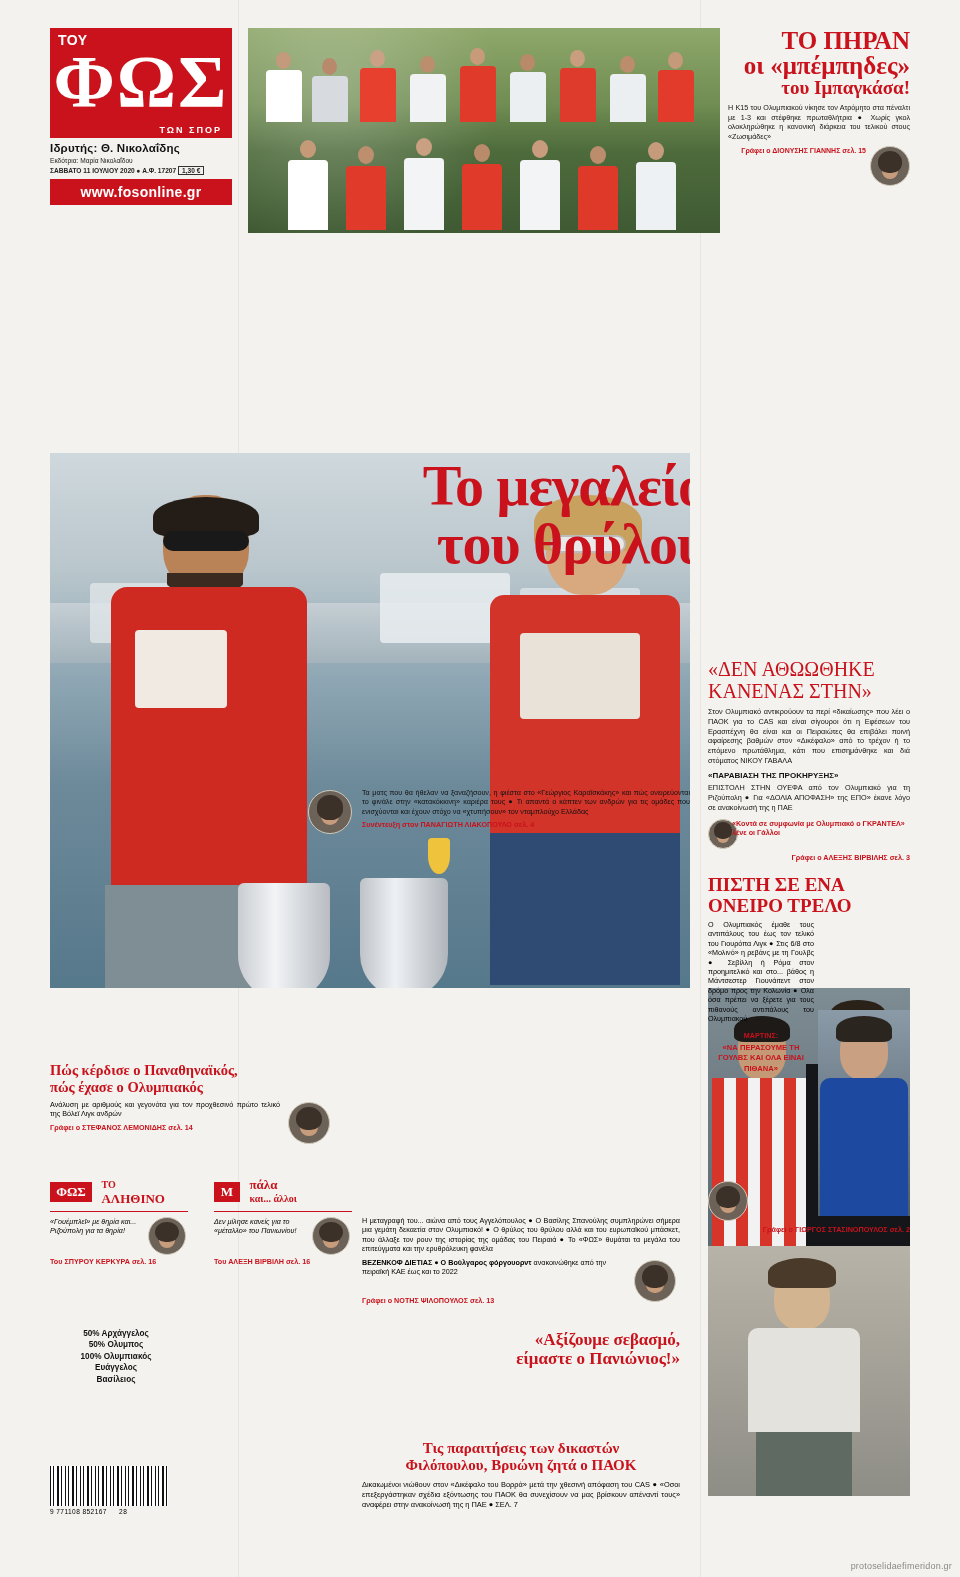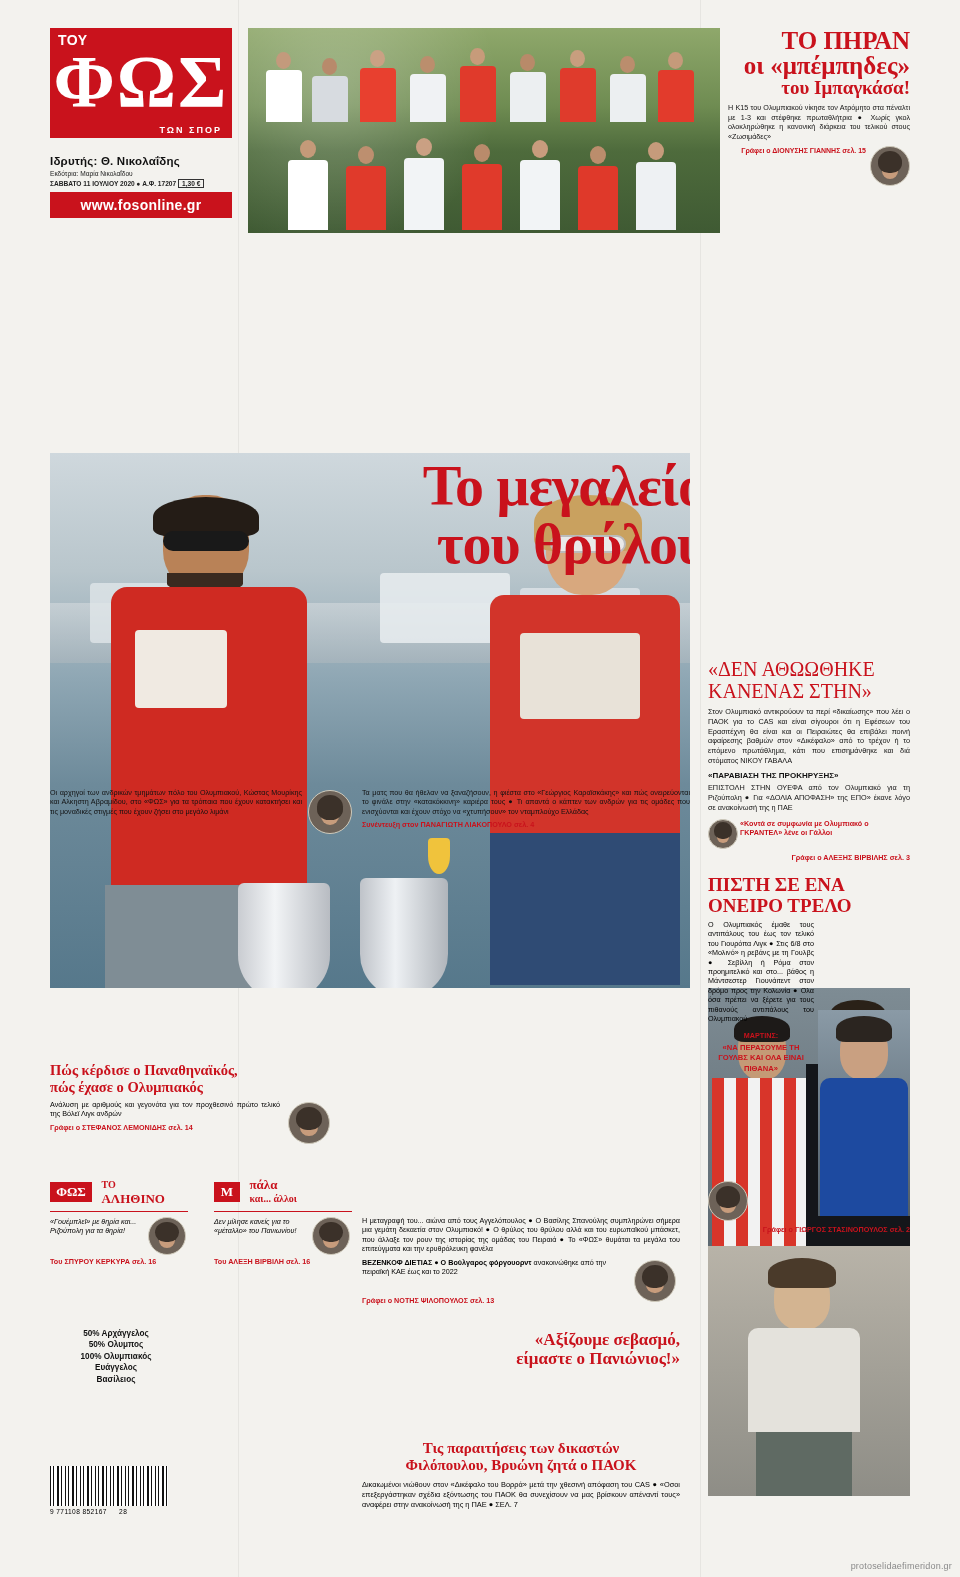--- a/index.html
+++ b/index.html
@@ -38,21 +38,21 @@
   .logo-main {
     position:absolute; left:0; top:12px; width:182px; text-align:center;
     font-size:74px; font-weight:bold; font-family:"Liberation Serif", serif;
     letter-spacing:2px; line-height:84px;
   }
   .logo-sub {
     position:absolute; right:10px; bottom:3px; font-size:9px; font-weight:bold;
     letter-spacing:2px;
   }
   .founder {
-    margin-top:17px; font-size:11.5px; font-weight:bold; color:#111;
+    margin-top:4px; font-size:11.5px; font-weight:bold; color:#111;
     letter-spacing:.2px;
   }
   .pubinfo { font-size:6.6px; color:#222; line-height:9px; margin-top:2px; }
   .pricebox {
     display:inline-block; border:1px solid #333; padding:0 3px; font-size:6.6px;
   }
   .dateline { font-size:6.6px; color:#222; margin-top:1px; font-weight:bold;}
   .siteurl {
     margin-top:4px; width:182px; height:26px; background:#c9121c; color:#fff;
     font-size:14px; font-weight:bold; text-align:center; line-height:26px;
@@ -312,31 +312,28 @@
   </div>
 
   <div class="abs" id="rtheadline">
     <div class="rt-h">«ΔΕΝ ΑΘΩΩΘΗΚΕ</div>
     <div class="rt-h">ΚΑΝΕΝΑΣ ΣΤΗΝ»</div>
     <div class="rt-body">Στον Ολυμπιακό αντικρούουν τα περί «δικαίωσης» που λέει ο ΠΑΟΚ για το CAS και είναι σίγουροι ότι η Εφέσεων του Ερασιτέχνη θα είναι και οι Πειραιώτες θα επιβάλει ποινή αφαίρεσης βαθμών στον «Δικέφαλο» από το τρέχον ή το επόμενο πρωτάθλημα, κάτι που επισημάνθηκε και διά στόματος ΝΙΚΟΥ ΓΑΒΑΛΑ</div>
     <div class="small bold" style="color:#111;margin-top:5px;">«ΠΑΡΑΒΙΑΣΗ ΤΗΣ ΠΡΟΚΗΡΥΞΗΣ»</div>
     <div class="rt-body" style="margin-top:2px;">ΕΠΙΣΤΟΛΗ ΣΤΗΝ ΟΥΕΦΑ από τον Ολυμπιακό για τη Ριζούπολη ● Για «ΔΟΛΙΑ ΑΠΟΦΑΣΗ» της ΕΠΟ» έκανε λόγο σε ανακοίνωσή της η ΠΑΕ</div>
     <div class="chip-row" style="height:34px;margin-top:6px;">
       <div class="avatar" style="left:0;top:0;width:30px;height:30px;"></div>
-      <div class="abs" style="left:32px;top:0;right:0;">
+      <div class="abs" style="left:24px;top:0;right:0;">
         <div class="tiny bold red">«Κοντά σε συμφωνία με Ολυμπιακό ο ΓΚΡΑΝΤΕΛ» λένε οι Γάλλοι</div>
       </div>
     </div>
     <div class="tiny bold red" style="text-align:right;">Γράφει ο ΑΛΕΞΗΣ ΒΙΡΒΙΛΗΣ    σελ. 3</div>
   </div>
 
   <div class="abs" id="capstrip">
-    <div class="abs" style="left:0;top:0;width:252px;">
-      <div class="cap">Οι αρχηγοί των ανδρικών τμημάτων πόλο του Ολυμπιακού, Κώστας Μουρίκης και Αλκηστη Αβραμίδου, στο «ΦΩΣ» για τα τρόπαια που έχουν κατακτήσει και τις μοναδικές στιγμές που έχουν ζήσει στο μεγάλο λιμάνι</div>
-    </div>
     <div class="avatar" style="left:258px;top:2px;width:44px;height:44px;"></div>
     <div class="abs" style="left:312px;top:0;width:328px;">
       <div class="cap">Τα ματς που θα ήθελαν να ξαναζήσουν, η φιέστα στο «Γεώργιος Καραϊσκάκης» και πώς ονειρεύονται το φινάλε στην «κατακόκκινη» καριέρα τους ● Τι απαντά ο κάπτεν των ανδρών για τις ομάδες που ενισχύονται και έχουν στόχο να «χτυπήσουν» τον νταμπλούχο Ελλάδας</div>
       <div class="tiny bold red" style="margin-top:4px;">Συνέντευξη στον ΠΑΝΑΓΙΩΤΗ ΛΙΑΚΟΠΟΥΛΟ  σελ. 4</div>
     </div>
   </div>
 
   <div class="abs" id="volleytext">
     <div class="v-h">Πώς κέρδισε ο Παναθηναϊκός,</div>
     <div class="v-h">πώς έχασε ο Ολυμπιακός</div>

